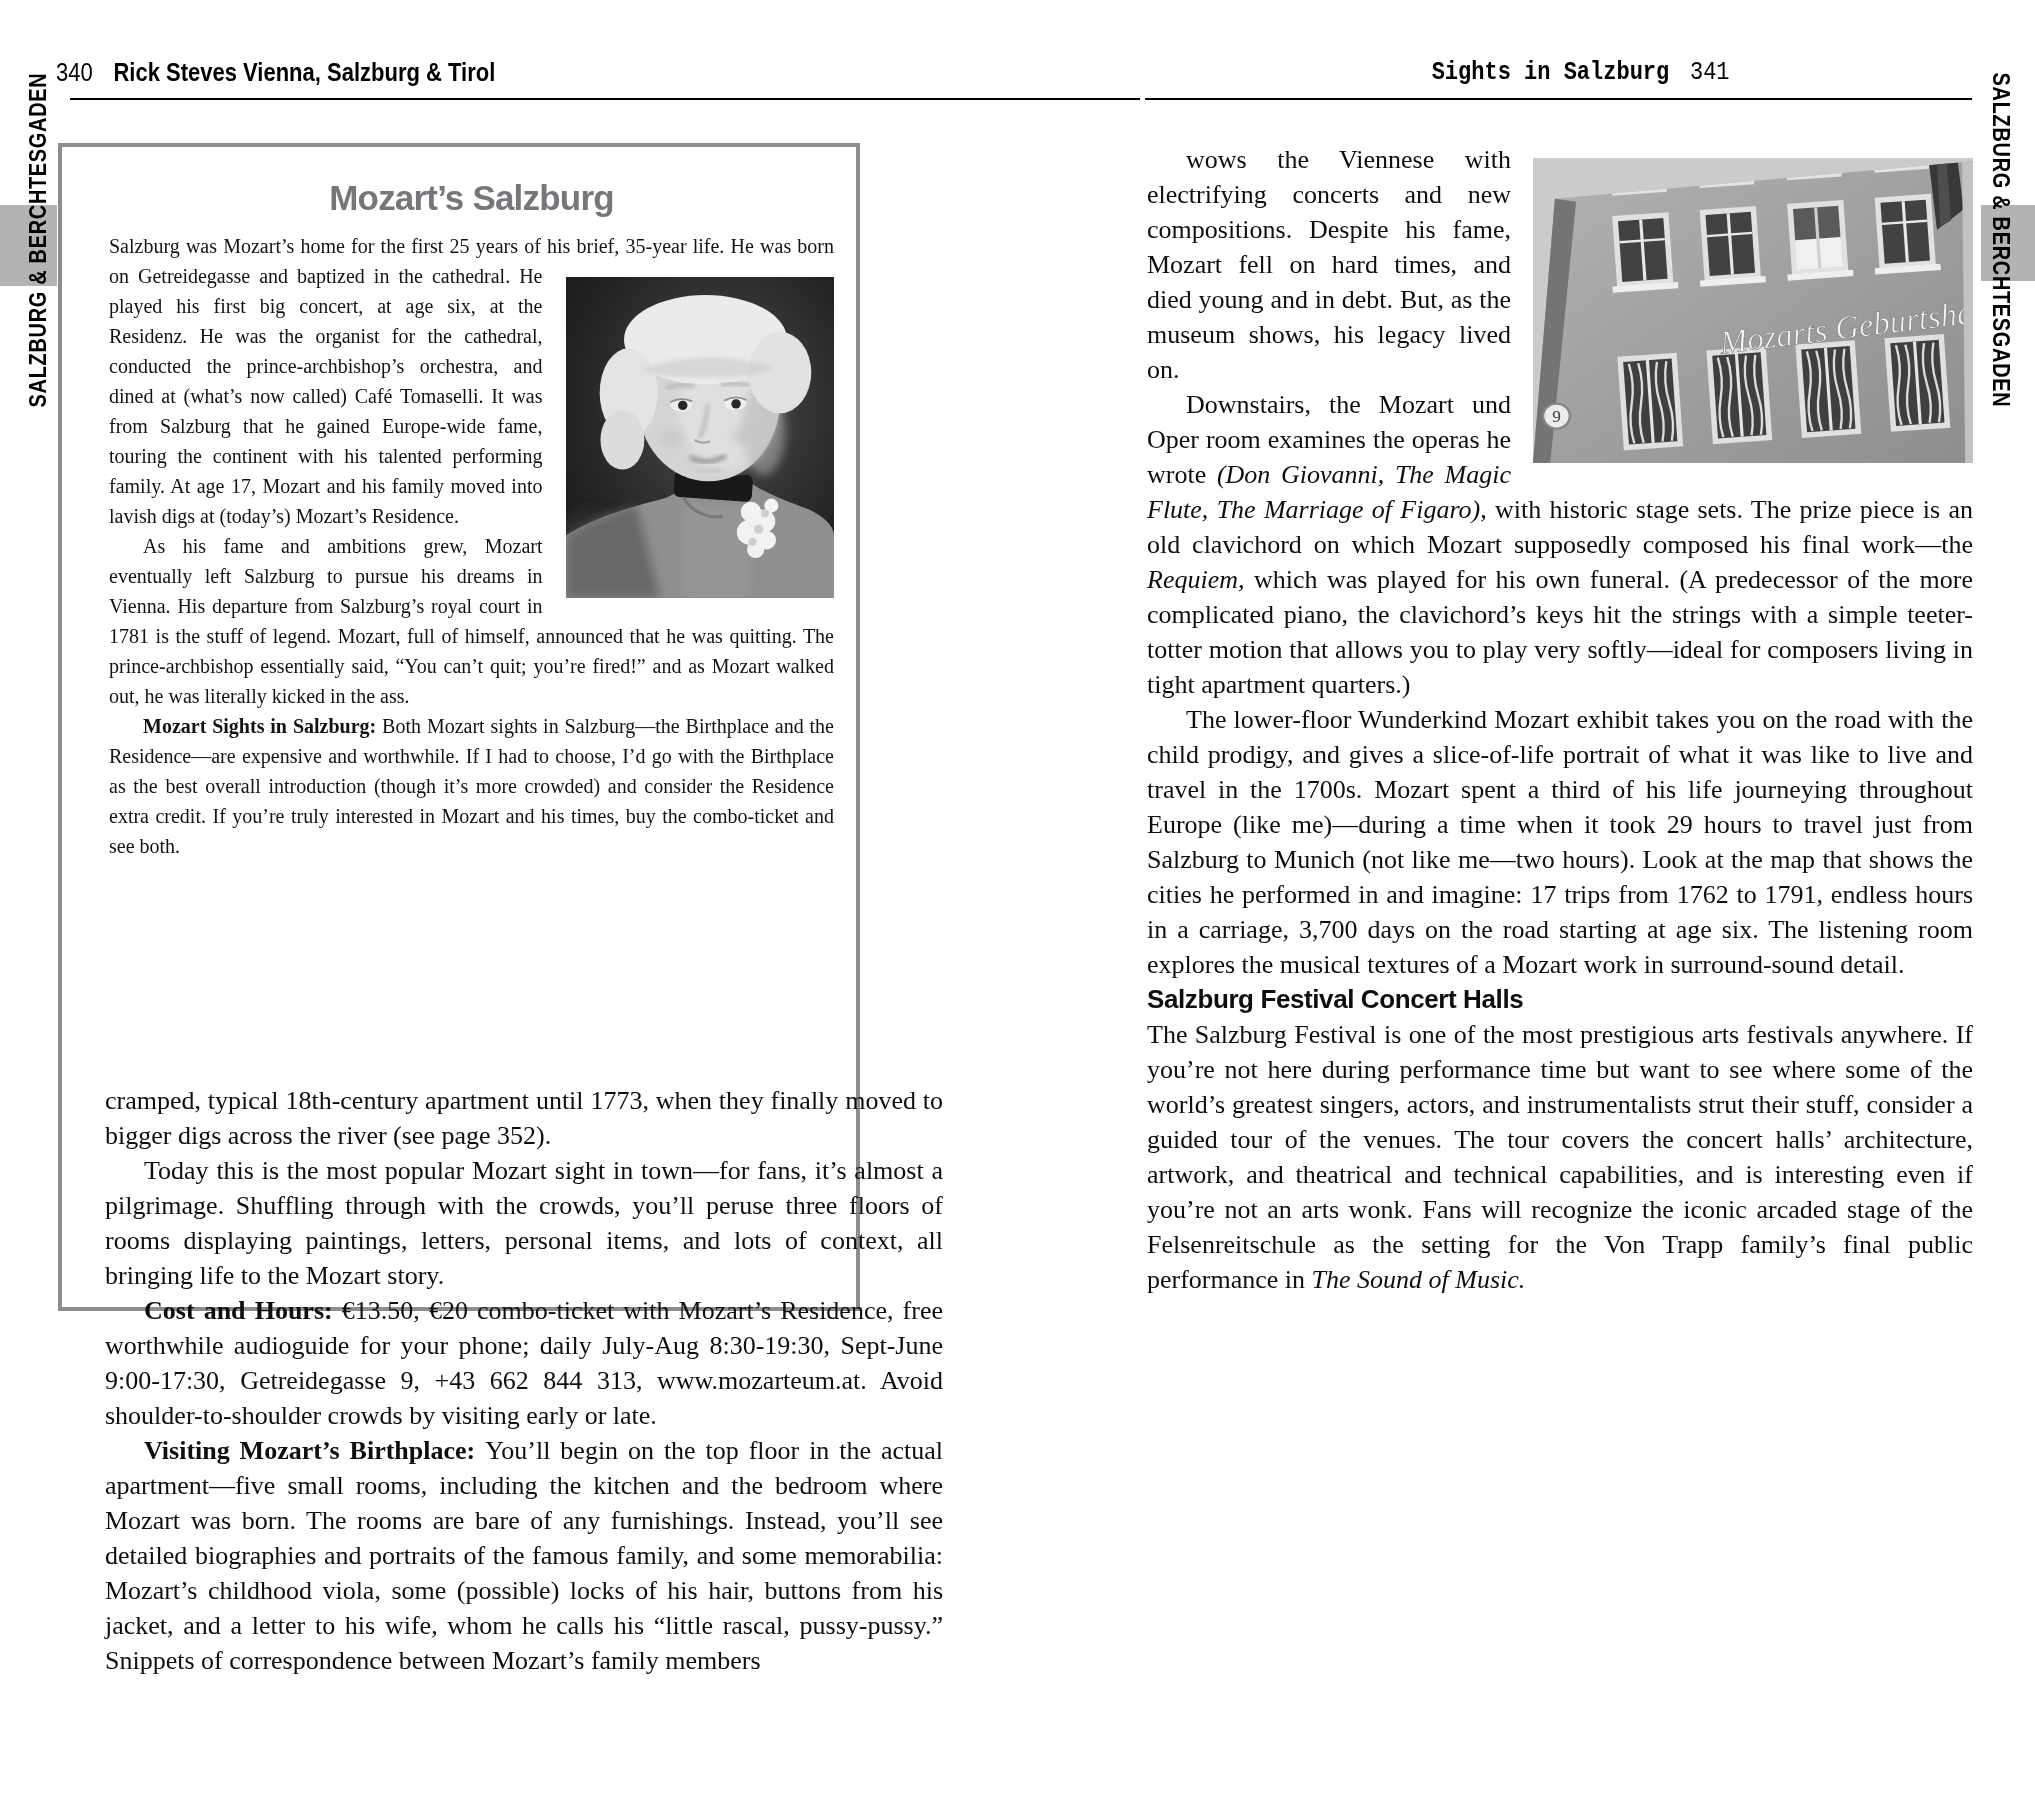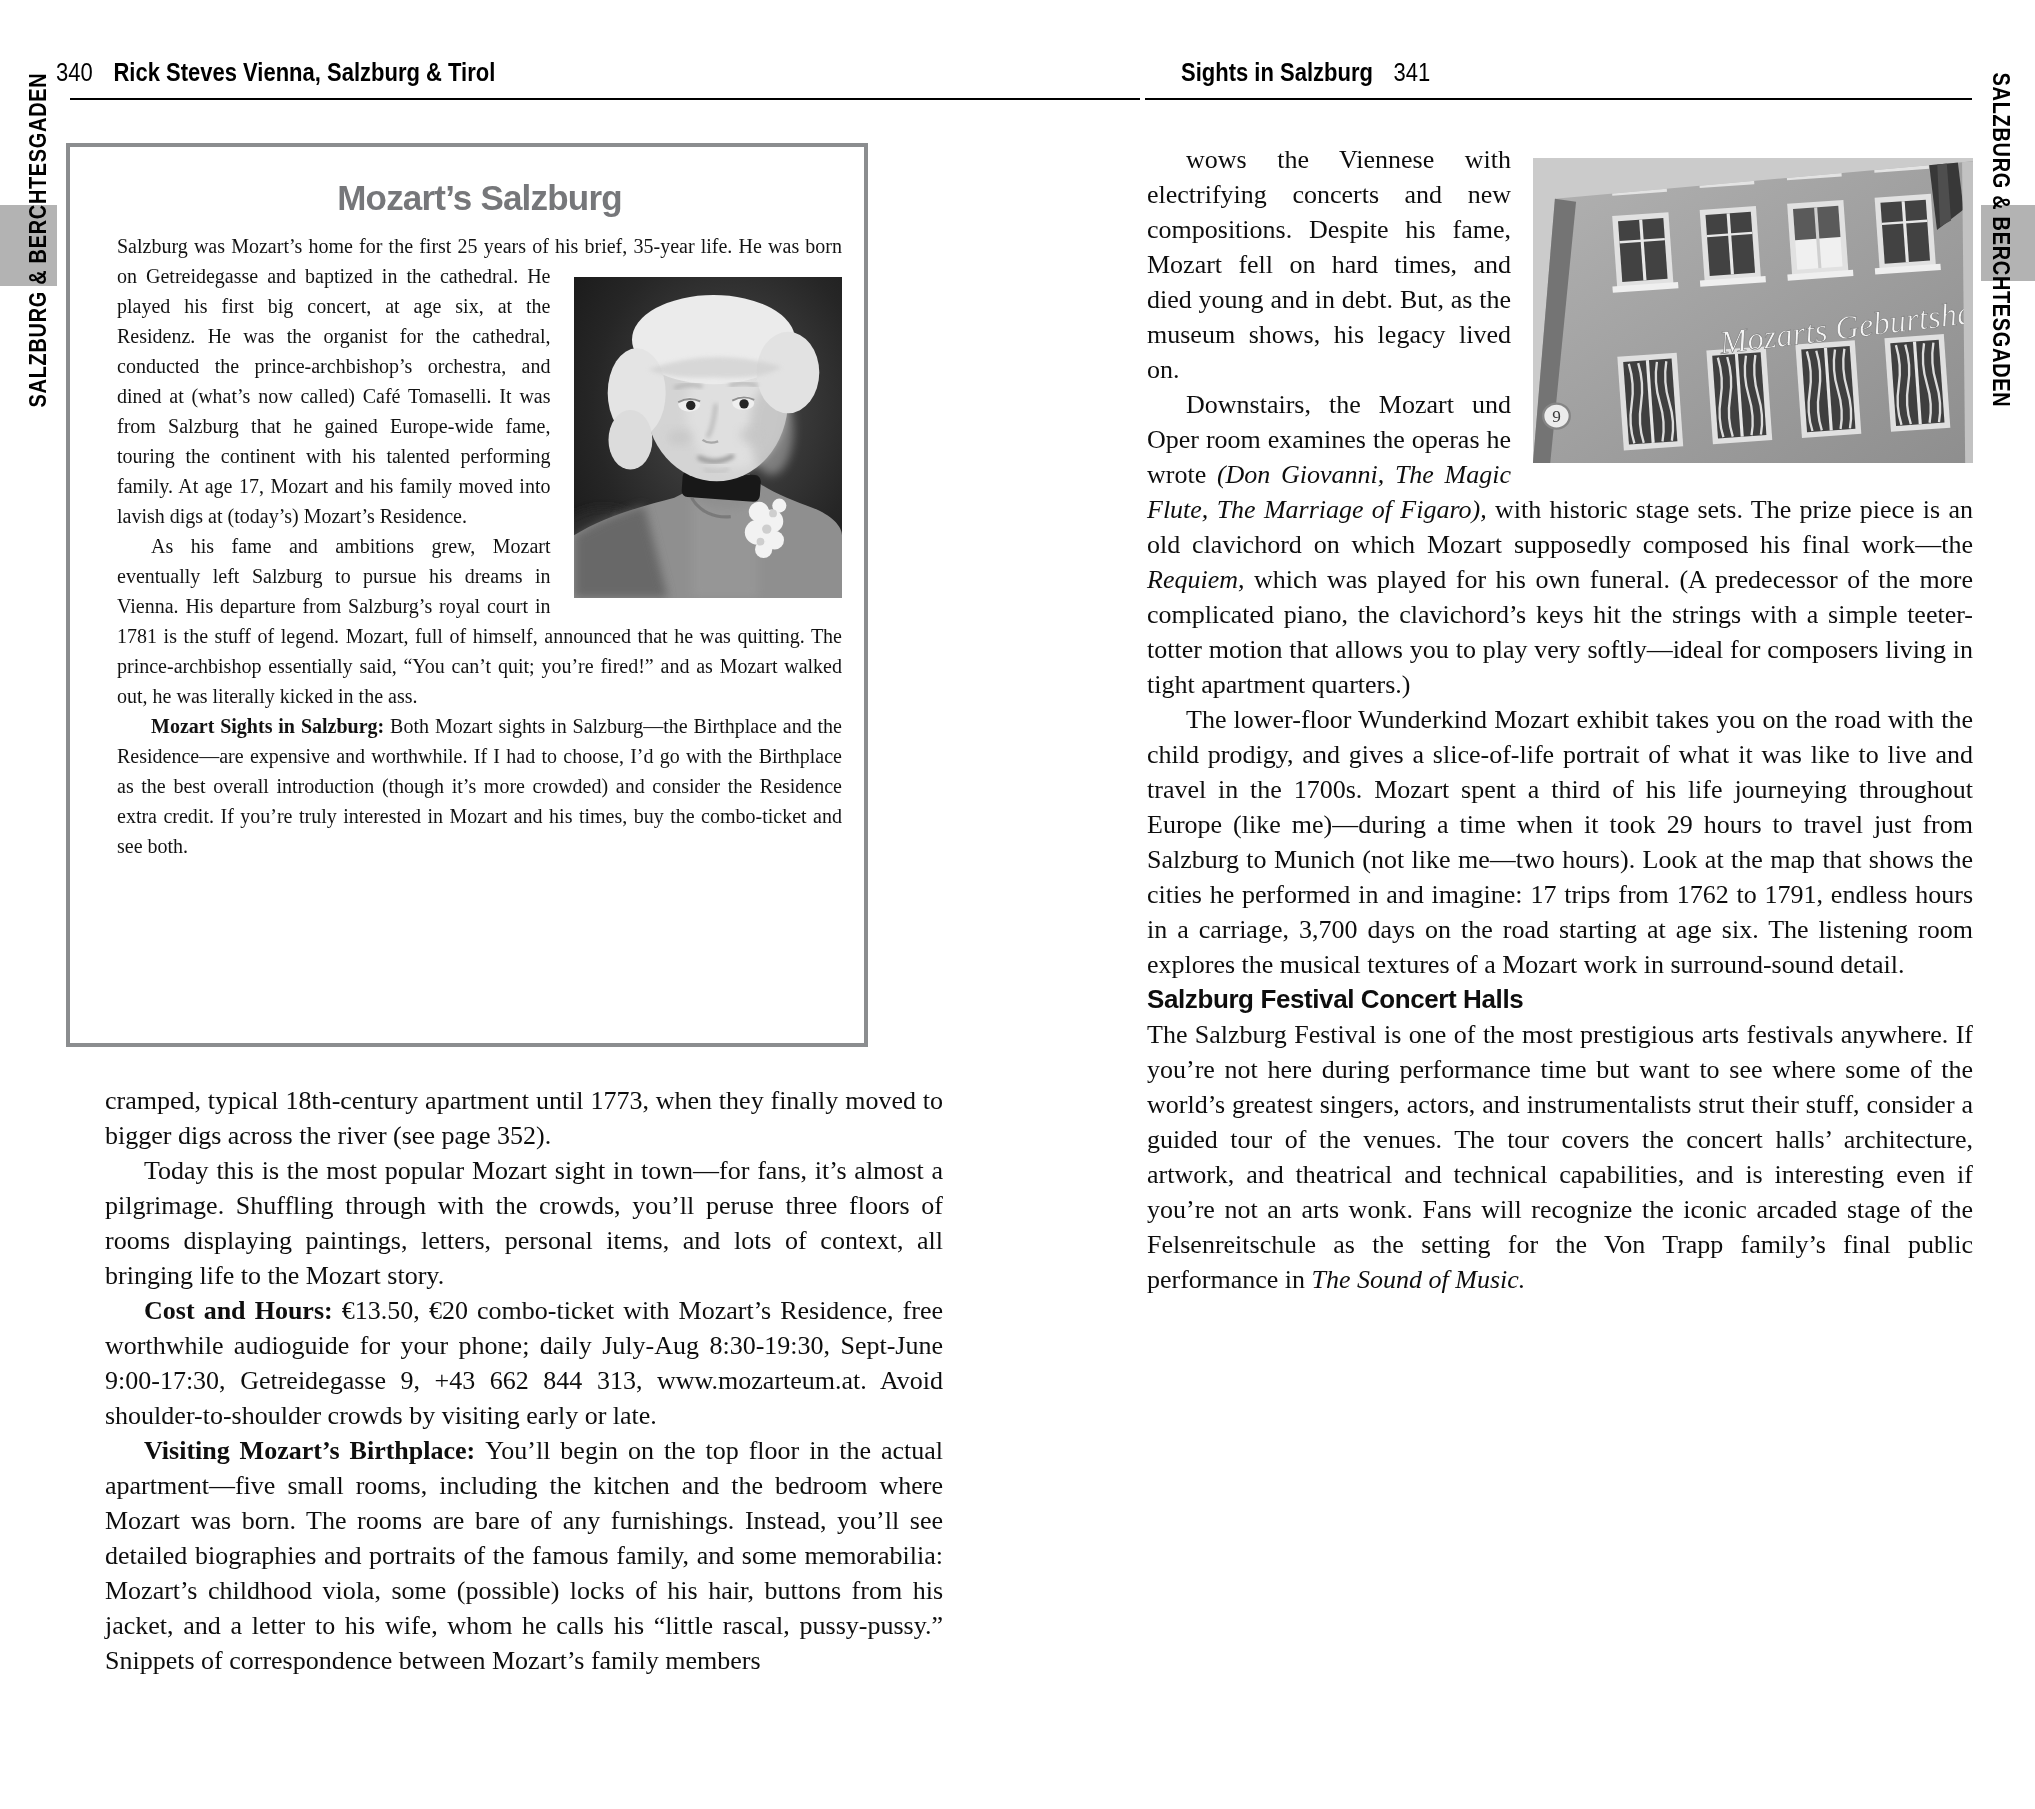--- a/index.html
+++ b/index.html
@@ -56,34 +56,34 @@
 </head>
 <body>
 
 <div id="page">
 
   <div class="abs runhead rh-left" style="left:56px;top:58px;">
     <span class="rh-inner">
       <span class="rh-num">340</span><span class="rh-title">Rick Steves Vienna, Salzburg &amp; Tirol</span>
     </span>
   </div>
-  <div class="abs runhead rh-right" style="left:1147px;top:58px;width:826px;text-align:left;">
+  <div class="abs runhead rh-right" style="left:1147px;top:58px;width:826px;text-align:center;font-family:Liberation Mono, monospace;">
     <span class="rh-inner">
       <span class="rh-title">Sights in Salzburg</span><span class="rh-num">341</span>
     </span>
   </div>
   <div class="abs rule" style="left:70px;top:98px;width:1070px;"></div>
   <div class="abs rule" style="left:1145px;top:98px;width:827px;"></div>
 
   <div class="abs tab-band" style="left:0;top:205px;width:57px;height:81px;"></div>
   <div class="abs tab-text tab-left" style="left:38px;top:240px;">SALZBURG &amp; BERCHTESGADEN</div>
   <div class="abs tab-band" style="left:1981px;top:205px;width:55px;height:76px;"></div>
   <div class="abs tab-text tab-right" style="left:2000px;top:240px;">SALZBURG &amp; BERCHTESGADEN</div>
 
-  <div class="abs sidebox" style="left:66px;top:143px;width:802px;height:904px;padding-left:47px;">
+  <div class="abs sidebox" style="left:58px;top:143px;width:802px;height:1168px;padding-left:47px;">
     <h2>Mozart’s Salzburg</h2>
     <div class="boxtext">
       <p><span><span class="run-n">Salzburg was Mozart’s home for the first 25 years of his brief, 35-year life. He was born on Getreidegasse and baptized in the </span></span><span class="img-float portrait-float">
         <svg viewBox="0 0 342 410" preserveAspectRatio="none">
           <defs>
             <radialGradient id="pbg" cx="58%" cy="40%" r="85%">
               <stop offset="0%" stop-color="#4e4e4e"></stop>
                   <stop offset="60%" stop-color="#262626"></stop>
                   <stop offset="100%" stop-color="#141414"></stop>
             </radialGradient>

